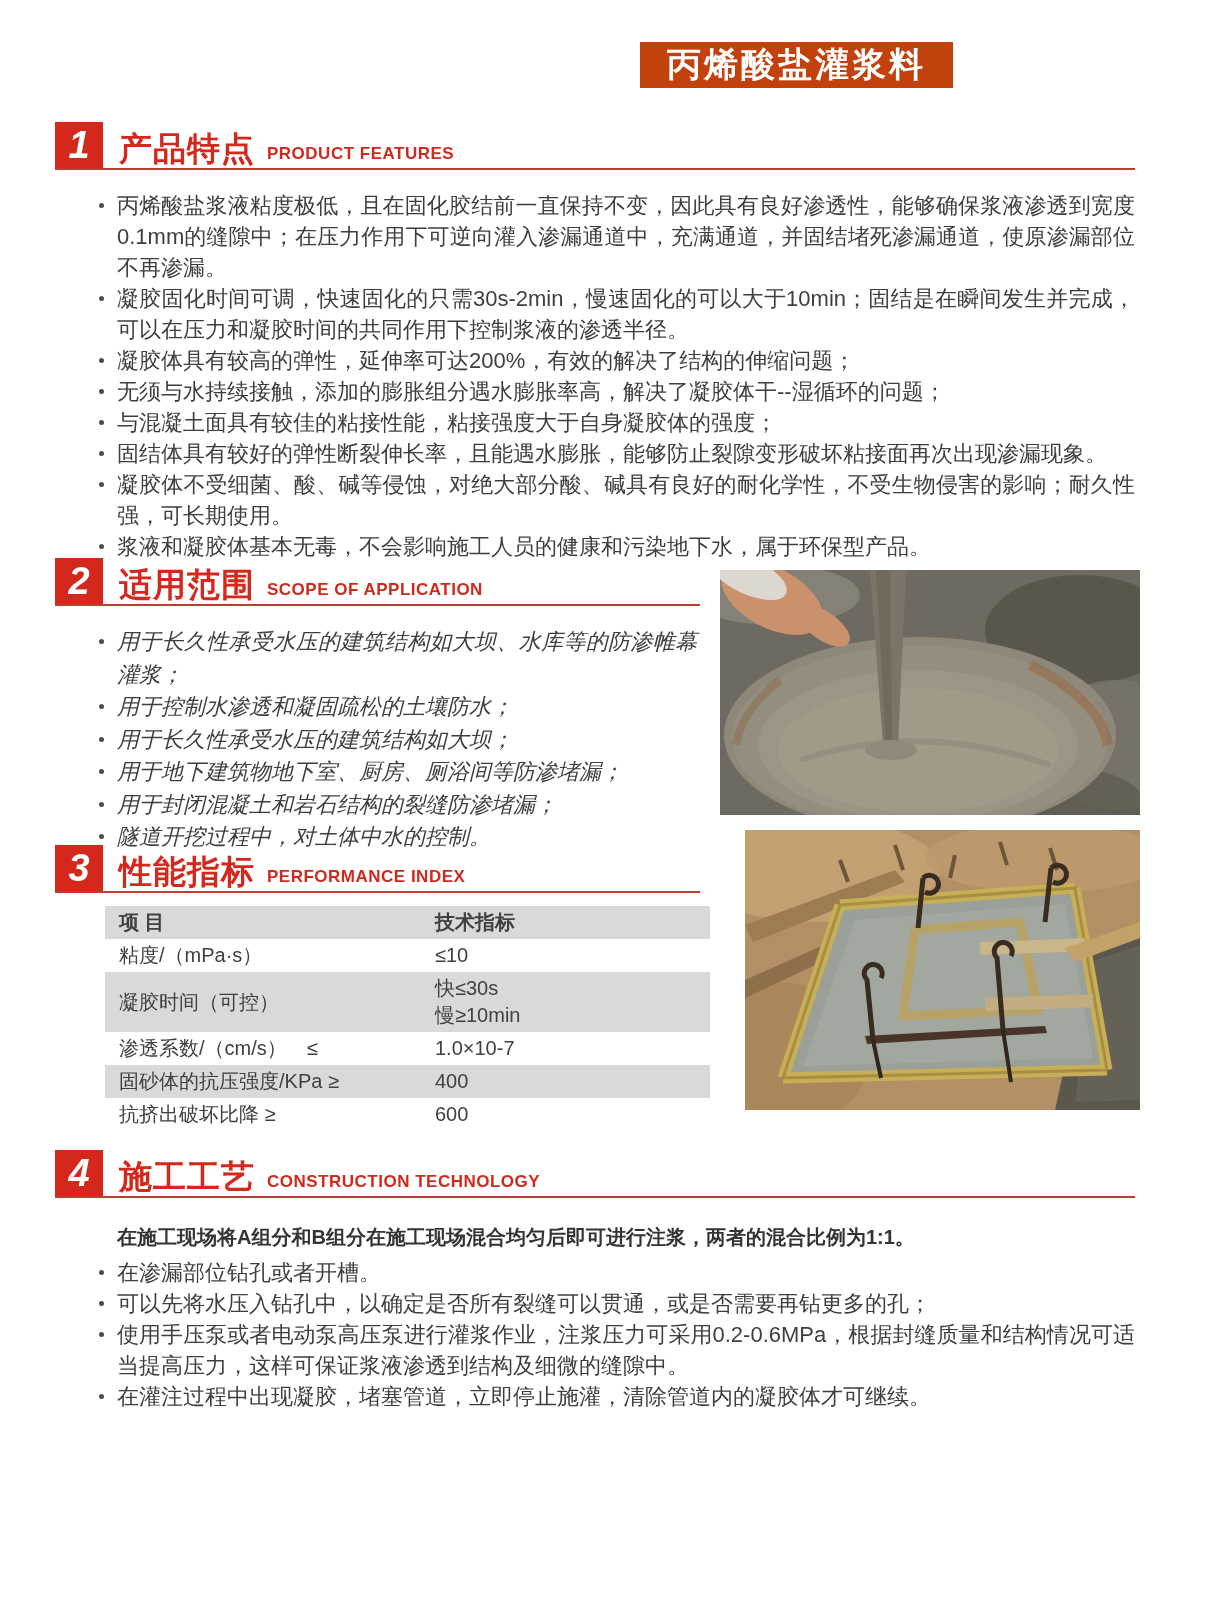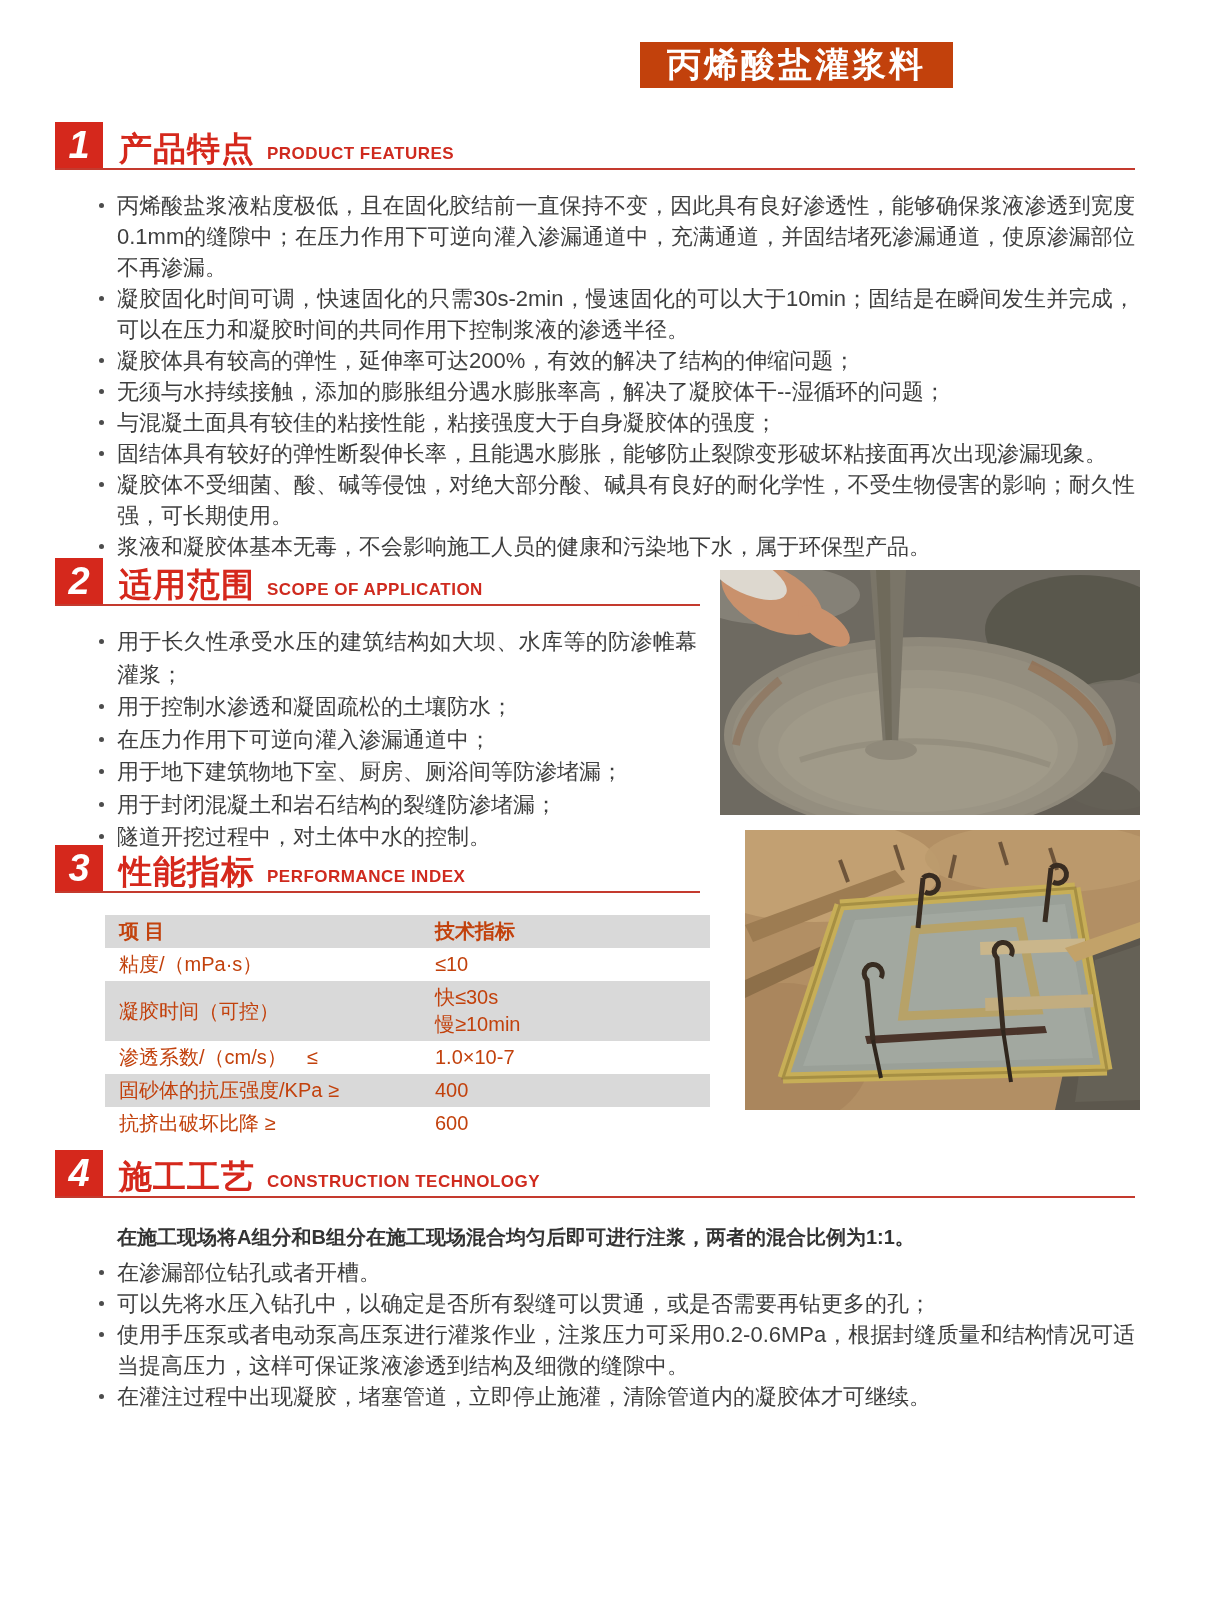--- a/index.html
+++ b/index.html
@@ -40,27 +40,27 @@
   
   ul.blist { list-style:none; margin:20px 0 0 42px; padding:0; }
   ul.blist li {
     position:relative; padding-left:20px; font-size:22px; line-height:31px;
     color:#3e3e3e; text-align:justify;
   }
   ul.blist li::before {
     content:""; position:absolute; left:2px; top:13px; width:5px; height:5px;
     border-radius:50%; background:#4c4c4c;
   }
-  .sec2 ul.blist { margin-top:20px; width:600px; }
+  .sec2 ul.blist { margin-top:20px; width:600px;font-style:italic; }
   .sec2 ul.blist li { line-height:32.5px; }
 
   
   table.perf {
-    border-collapse:collapse; margin:22px 0 0 50px; width:605px;
-    font-size:20px; color:#c2410c;
+    border-collapse:collapse; margin:13px 0 0 50px; width:605px;
+    font-size:20px; color:#404040;
   }
   table.perf td { padding:3px 8px; vertical-align:middle; line-height:27px; }
   table.perf td.c1 { width:300px; padding-left:14px; }
   table.perf tr.gray { background:#d9d9d9; }
   table.perf tr.head td { font-weight:bold; }
 
   
   .lead {
     margin:24px 0 1px 62px; font-size:20px; font-weight:bold; color:#333333;
     line-height:31px;
@@ -101,21 +101,21 @@
 
   <div class="sec sec2" style="top:558px; height:292px;">
     <div class="sec-header narrow">
       <div class="num-box">2</div>
       <div class="sec-title">适用范围</div>
       <div class="sec-sub">SCOPE OF APPLICATION</div>
     </div>
     <ul class="blist">
       <li>用于长久性承受水压的建筑结构如大坝、水库等的防渗帷幕灌浆；</li>
       <li>用于控制水渗透和凝固疏松的土壤防水；</li>
-      <li>在压力作用下可逆向灌入渗漏通道中；</li>
+      <li>用于长久性承受水压的建筑结构如大坝；</li>
       <li>用于地下建筑物地下室、厨房、厕浴间等防渗堵漏；</li>
       <li>用于封闭混凝土和岩石结构的裂缝防渗堵漏；</li>
       <li>隧道开挖过程中，对土体中水的控制。</li>
     </ul>
 
     <div class="photo photo1">
       <svg viewBox="0 0 420 245" preserveAspectRatio="none">
         <rect width="420" height="245" fill="#6e6a61"></rect>
         <ellipse cx="360" cy="60" rx="95" ry="55" fill="#565349" opacity="0.85"></ellipse>
         <ellipse cx="395" cy="175" rx="75" ry="65" fill="#7b766b" opacity="0.7"></ellipse>

